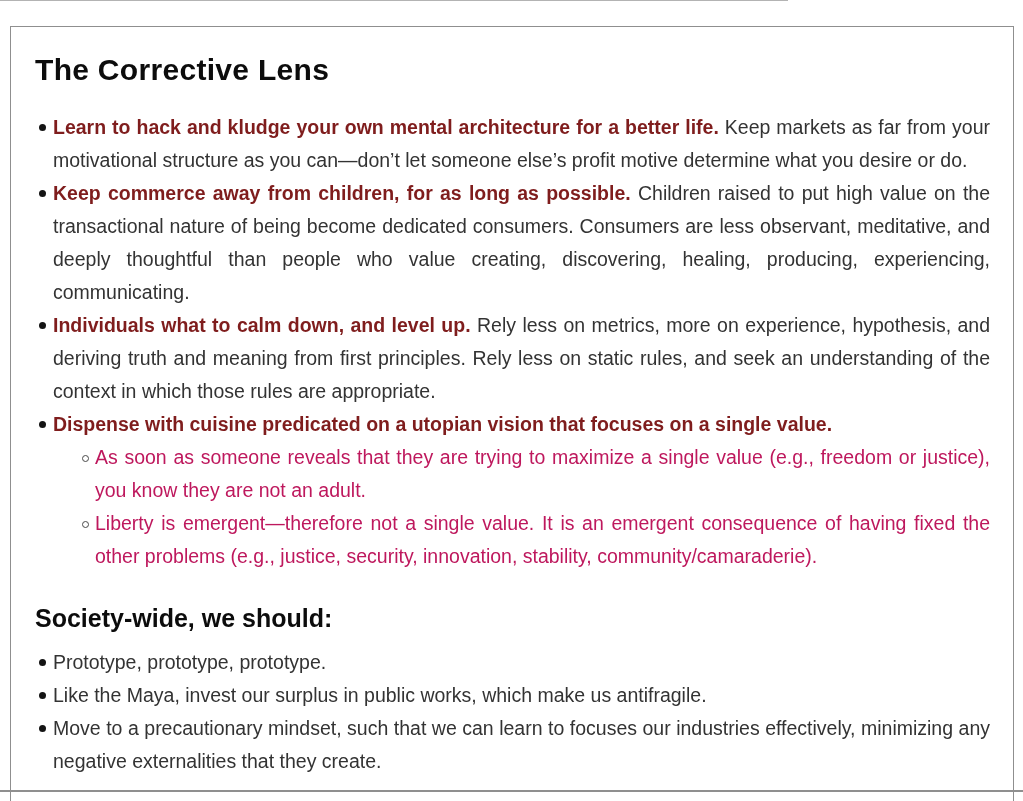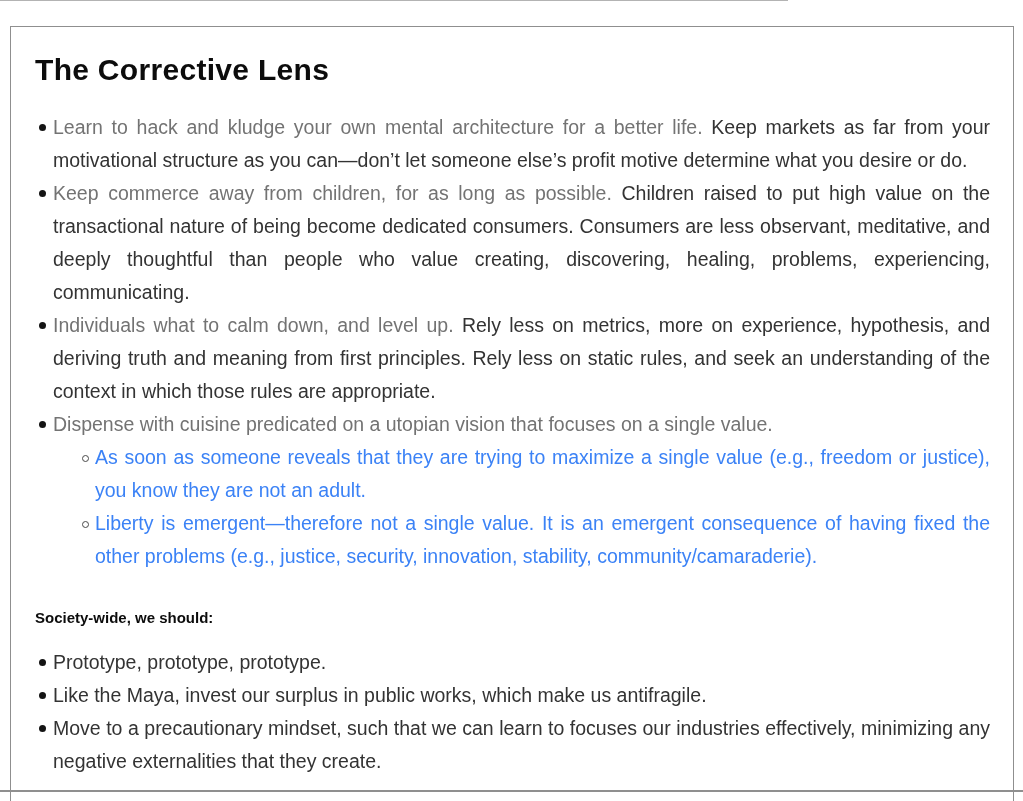--- a/index.html
+++ b/index.html
@@ -45,60 +45,60 @@
   }
   .page-title {
     font-size: 30px;
     font-weight: 800;
     letter-spacing: 0.3px;
     color: #0c0c0c;
     margin: 0;
     line-height: 36px;
   }
   .section-heading {
-    font-size: 15px;
+    font-size: 25px;
     font-weight: 800;
     color: #0c0c0c;
     margin: 30px 0 0 0;
     line-height: 30px;
   }
   ul { list-style: none; margin: 0; padding: 0; }
   .main-list { margin-top: 23px; }
   .main-list.society { margin-top: 13px; }
   .main-list > li {
     position: relative;
     padding-left: 18px;
     font-size: 19.5px;
     line-height: 33px;
     text-align: justify;
     hyphens: auto;
     -webkit-hyphens: auto;
     color: #333333;
   }
   .main-list > li > strong {
-    font-weight: 400;
-    color: #737373;
+    font-weight: 700;
+    color: #7f1d1d;
   }
   .dot {
     position: absolute;
     left: 4px; top: 13px;
     width: 7px; height: 7px;
     border-radius: 50%;
     background: #141414;
   }
   .sublist { margin: 0; padding: 0; }
   .sublist > li {
     position: relative;
     padding-left: 42px;
     font-size: 19.5px;
     line-height: 33px;
     text-align: justify;
     hyphens: auto;
     -webkit-hyphens: auto;
-    color: #3b82f6;
+    color: #be185d;
   }
   .circ {
     position: absolute;
     left: 29px; top: 14px;
     width: 7px; height: 7px;
     box-sizing: border-box;
     border: 1.5px solid #4a4a4a;
     border-radius: 50%;
     background: transparent;
   }
@@ -108,21 +108,21 @@
 
 <div class="viewport">
   <div class="prev-page-edge"></div>
 
   <div class="page">
     <div class="content">
       <h1 class="page-title">The Corrective Lens</h1>
 
       <ul class="main-list">
           <li><span class="dot"></span><strong>Learn to hack and kludge your own mental architecture for a better life.</strong> <span>Keep markets as far from your motivational structure as you can—don’t let someone else’s profit motive determine what you desire or do.</span></li>
-          <li><span class="dot"></span><strong>Keep commerce away from children, for as long as possible.</strong> <span>Children raised to put high value on the transactional nature of being become dedicated consumers. Consumers are less observant, meditative, and deeply thoughtful than people who value creating, discovering, healing, problems, experiencing, communicating.</span></li>
+          <li><span class="dot"></span><strong>Keep commerce away from children, for as long as possible.</strong> <span>Children raised to put high value on the transactional nature of being become dedicated consumers. Consumers are less observant, meditative, and deeply thoughtful than people who value creating, discovering, healing, producing, experiencing, communicating.</span></li>
           <li><span class="dot"></span><strong>Individuals what to calm down, and level up.</strong> <span>Rely less on metrics, more on experience, hypothesis, and deriving truth and meaning from first principles. Rely less on static rules, and seek an understanding of the context in which those rules are appropriate.</span></li>
           <li><span class="dot"></span><strong>Dispense with cuisine predicated on a utopian vision that focuses on a single value.</strong><ul class="sublist">
               <li><span class="circ"></span><span>As soon as someone reveals that they are trying to maximize a single value (e.g., freedom or justice), you know they are not an adult.</span></li>
               <li><span class="circ"></span><span>Liberty is emergent—therefore not a single value. It is an emergent consequence of having fixed the other problems (e.g., justice, security, innovation, stability, community/camaraderie).</span></li>
             </ul></li>
         </ul>
 
       <h2 class="section-heading">Society-wide, we should:</h2>
 
       <ul class="main-list society">

